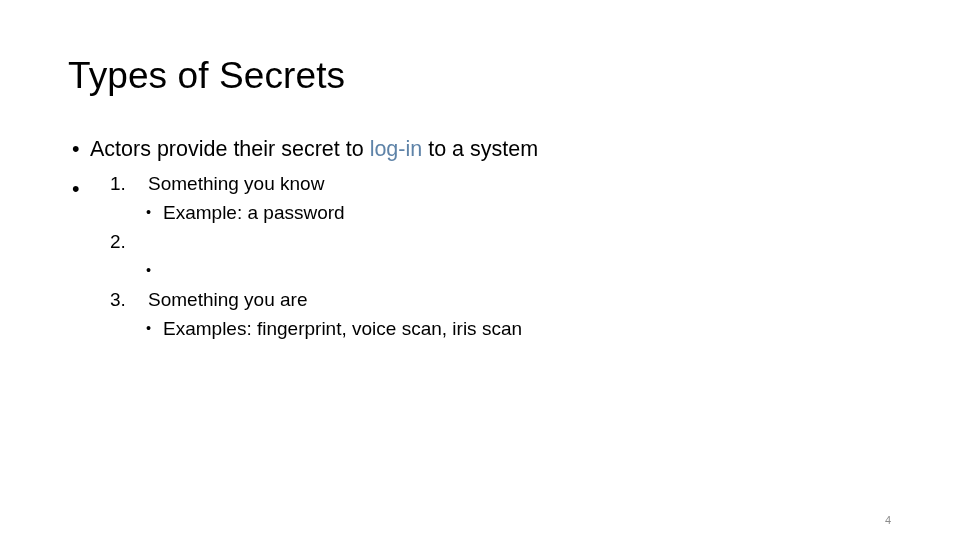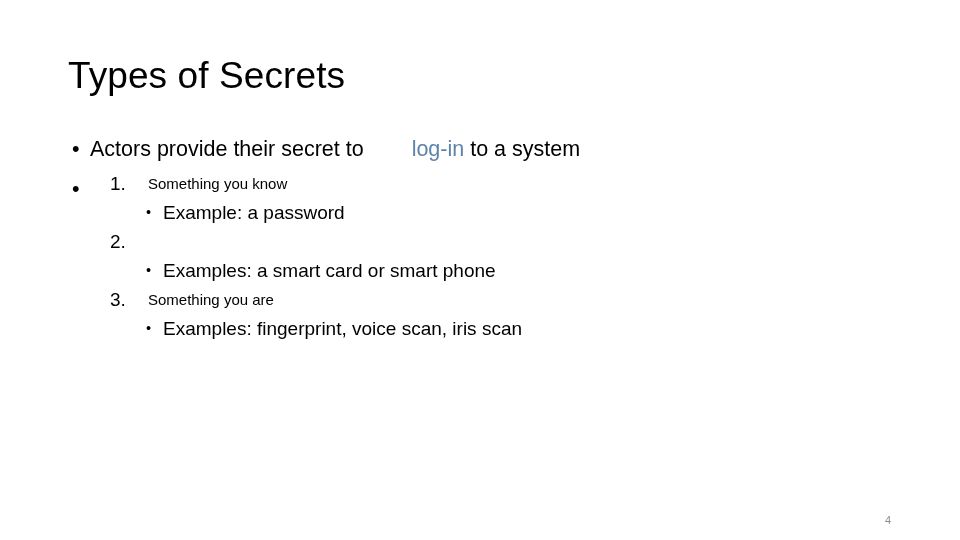--- a/index.html
+++ b/index.html
@@ -59,42 +59,41 @@
     font-size: 21.5px;
     line-height: 40px;
   }
   .lvl1 .lvl1-text {
     display: inline-block;
     margin-left: 18px;
   }
 
   .accent-text {
     color: #5e83a8;
-    margin-left: 42px;
   }
 
   
   .num-item {
     position: relative;
     height: 29px;
     white-space: nowrap;
   }
   .num-marker {
     position: absolute;
     left: 110px;
     top: 0;
     font-size: 19px;
     line-height: 29px;
     color: #000000;
   }
   .num-text {
     position: absolute;
     left: 148px;
     top: 0;
-    font-size: 15px;
+    font-size: 19px;
     line-height: 29px;
     color: #000000;
   }
 
   
   .sub-item {
     position: relative;
     height: 29px;
     white-space: nowrap;
   }
@@ -158,21 +157,20 @@
         <span class="sub-text">Example: a password</span>
       </div>
     </div>
 
     <div class="group">
       <div class="num-item">
         <span class="num-marker">2.</span>
       </div>
       <div class="sub-item">
         <span class="sub-marker">•</span>
-        <span class="sub-text">Examples: a smart card or smart phone</span>
       </div>
     </div>
 
     <div class="group">
       <div class="num-item">
         <span class="num-marker">3.</span>
         <span class="num-text">Something you are</span>
       </div>
       <div class="sub-item">
         <span class="sub-marker">•</span>

